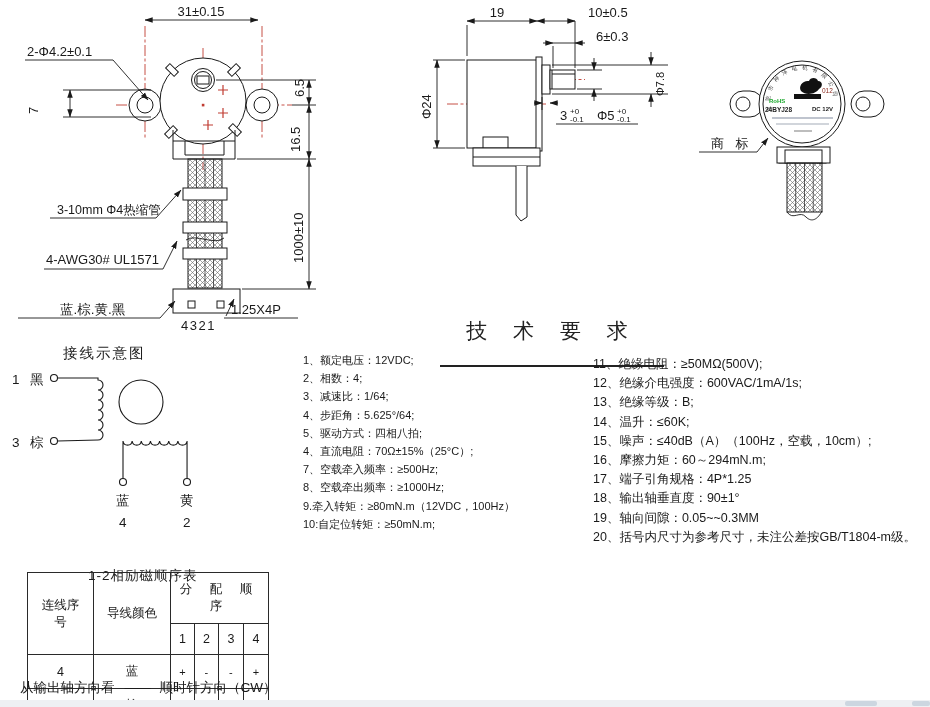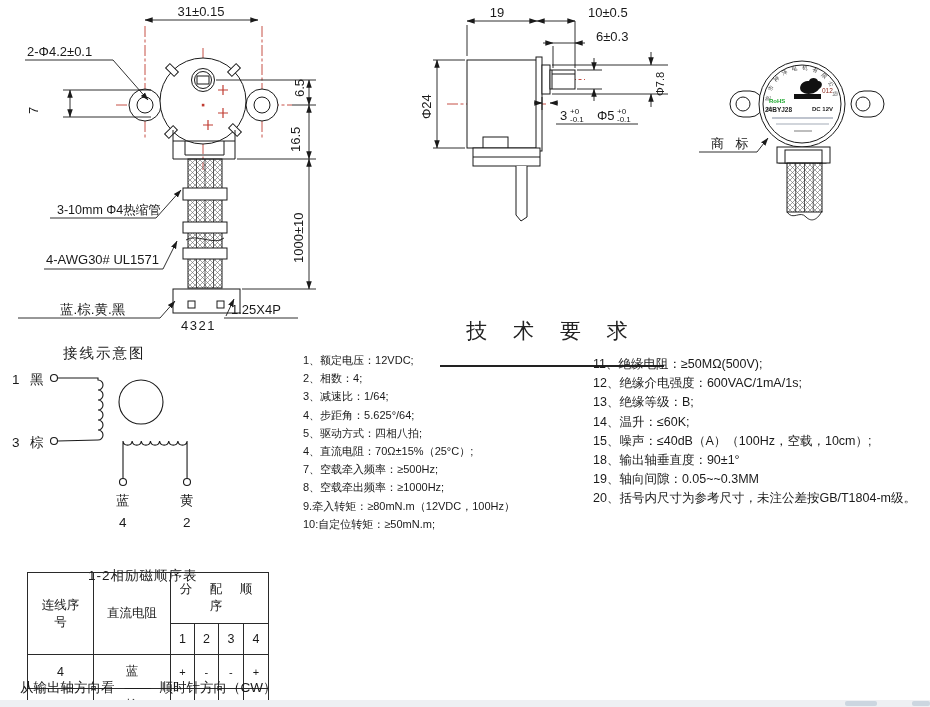--- a/index.html
+++ b/index.html
@@ -275,39 +275,41 @@
   <div>8、空载牵出频率：≥1000Hz;</div>
   <div>9.牵入转矩：≥80mN.m（12VDC，100Hz）</div>
   <div>10:自定位转矩：≥50mN.m;</div>
 </div>
 <div class="abs" id="tech-right">
   <div>11、绝缘电阻：≥50MΩ(500V);</div>
   <div>12、绝缘介电强度：600VAC/1mA/1s;</div>
   <div>13、绝缘等级：B;</div>
   <div>14、温升：≤60K;</div>
   <div>15、噪声：≤40dB（A）（100Hz，空载，10cm）;</div>
+  <div>16、摩擦力矩：60～294mN.m;</div>
+  <div>17、端子引角规格：4P*1.25</div>
   <div>18、输出轴垂直度：90±1°</div>
   <div>19、轴向间隙：0.05~~0.3MM</div>
   <div>20、括号内尺寸为参考尺寸，未注公差按GB/T1804-m级。</div>
 </div>
 
 <div class="abs" id="seq-title">1-2相励磁顺序表</div>
 <table class="abs" id="seq-table">
   <colgroup>
         <col style="width:66px">
         <col style="width:77px">
         <col style="width:22px">
         <col style="width:23px">
         <col style="width:25px">
         <col style="width:25px">
       </colgroup>
   <tbody>
     <tr class="hdr1">
       <td rowspan="2" style="letter-spacing:0">连线序号</td>
-      <td rowspan="2" style="letter-spacing:0">直流电阻</td>
+      <td rowspan="2" style="letter-spacing:0">导线颜色</td>
       <td colspan="4">分 配 顺 序</td>
     </tr>
     <tr class="hdr2">
       <td>1</td>
       <td>2</td>
       <td>3</td>
       <td>4</td>
     </tr>
     <tr class="drow">
       <td>4</td>

